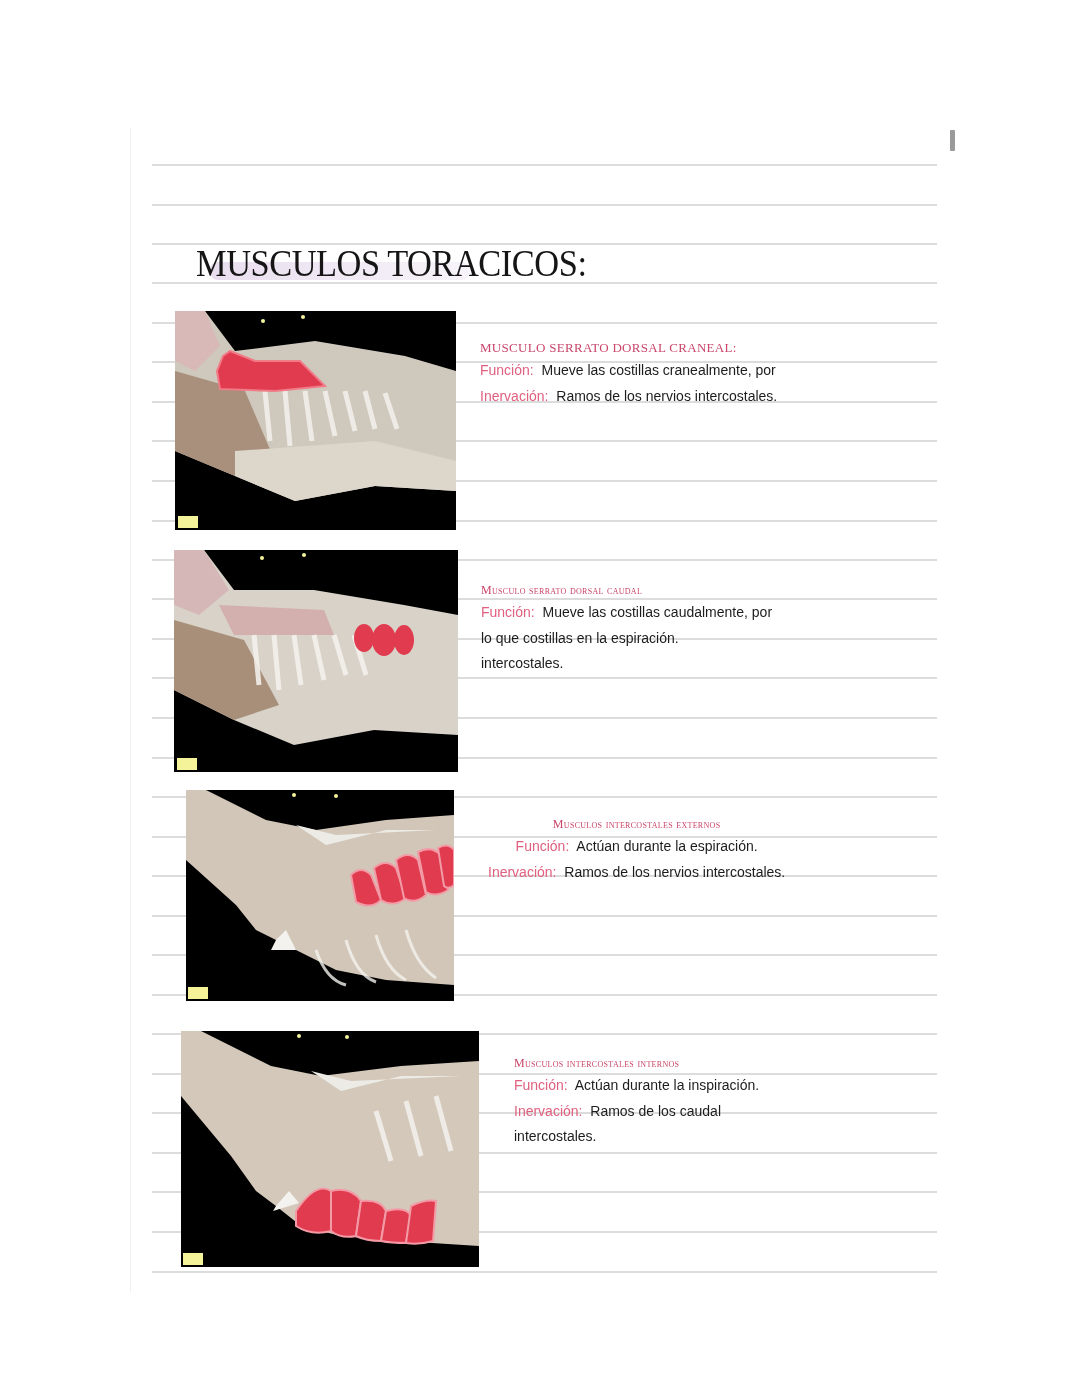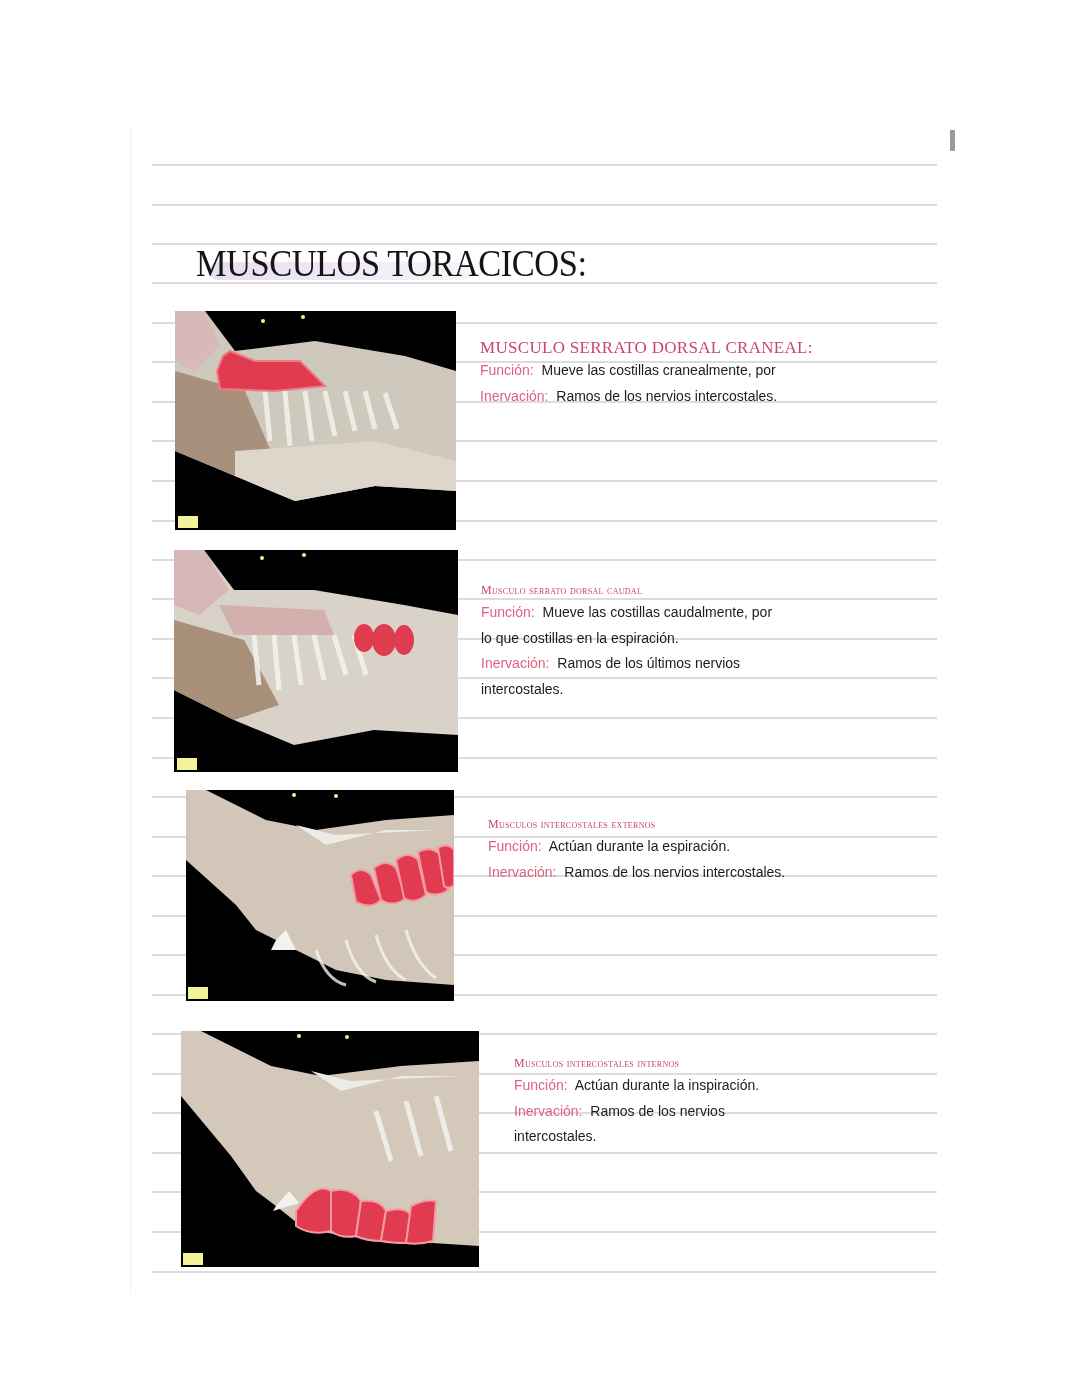--- a/index.html
+++ b/index.html
@@ -8,21 +8,21 @@
   .scroll-mark { position: absolute; left: 950px; top: 130px; width: 5px; height: 21px; background: #9a9a9a; border-radius: 1px; }
   .rule-area { position: absolute; left: 152px; top: 0; width: 785px; height: 1397px; }
   .rule { position: absolute; left: 0; width: 785px; height: 2px; background: #dcdcdc; }
   .title { position: absolute; left: 196px; top: 242px; font-family: "Liberation Serif", serif; font-size: 37px; color: #151515; letter-spacing: -0.5px; transform: scaleX(0.93); transform-origin: left center; }
   .title-highlight { position: absolute; left: 210px; top: 262px; width: 260px; height: 18px; background: linear-gradient(90deg, rgba(215,195,225,0.55), rgba(225,210,235,0.25)); border-radius: 8px; }
   .figure { position: absolute; background: #000; overflow: hidden; }
   .figure svg { display: block; width: 100%; height: 100%; }
   .legend-tag { position: absolute; width: 20px; height: 12px; background: #f4f39a; }
   .block { position: absolute; }
   .heading { font-family: "Liberation Serif", serif; color: #c9466a; font-size: 12px; letter-spacing: 0.3px; font-variant: small-caps; line-height: 20px; }
-  .heading.small { font-size: 17px; text-align: center; }
+  .heading.small { font-size: 13px; }
   .line { font-size: 14px; color: #1c1c1c; line-height: 25.5px; white-space: nowrap; }
   .lbl { color: #e0607f; }
 </style>
 </head>
 <body>
 
 <div class="page-edge"></div>
 <div class="scroll-mark"></div>
 
 <div class="rule-area">
@@ -155,28 +155,27 @@
 <div class="block" style="left:480px; top:338px;">
   <div class="heading small" style="font-variant: normal;">MUSCULO SERRATO DORSAL CRANEAL:</div>
   <div class="line"><span class="lbl">Función:</span>&nbsp; <span>Mueve las costillas cranealmente, por</span></div>
   <div class="line"><span class="lbl">Inervación:</span>&nbsp; <span>Ramos de los nervios intercostales.</span></div>
 </div>
 
 <div class="block" style="left:481px; top:580px;">
   <div class="heading">Musculo serrato dorsal caudal</div>
   <div class="line"><span class="lbl">Función:</span>&nbsp; <span>Mueve las costillas caudalmente, por</span></div>
   <div class="line">lo que costillas en la espiración.</div>
-  <div class="line"><span class="lbl">Inervación:</span>&nbsp; <span>Ramos de los últimos nervios</span></div>
   <div class="line">intercostales.</div>
 </div>
 
-<div class="block" style="left:488px; top:814px;">
+<div class="block" style="left:488px; top:814px;text-align:center;">
   <div class="heading">Musculos intercostales externos</div>
   <div class="line"><span class="lbl">Función:</span>&nbsp; <span>Actúan durante la espiración.</span></div>
   <div class="line"><span class="lbl">Inervación:</span>&nbsp; <span>Ramos de los nervios intercostales.</span></div>
 </div>
 
 <div class="block" style="left:514px; top:1053px;">
   <div class="heading">Musculos intercostales internos</div>
   <div class="line"><span class="lbl">Función:</span>&nbsp; <span>Actúan durante la inspiración.</span></div>
-  <div class="line"><span class="lbl">Inervación:</span>&nbsp; <span>Ramos de los nervios</span></div>
+  <div class="line"><span class="lbl">Inervación:</span>&nbsp; <span>Ramos de los caudal</span></div>
   <div class="line">intercostales.</div>
 </div>
 
 </body></html>

